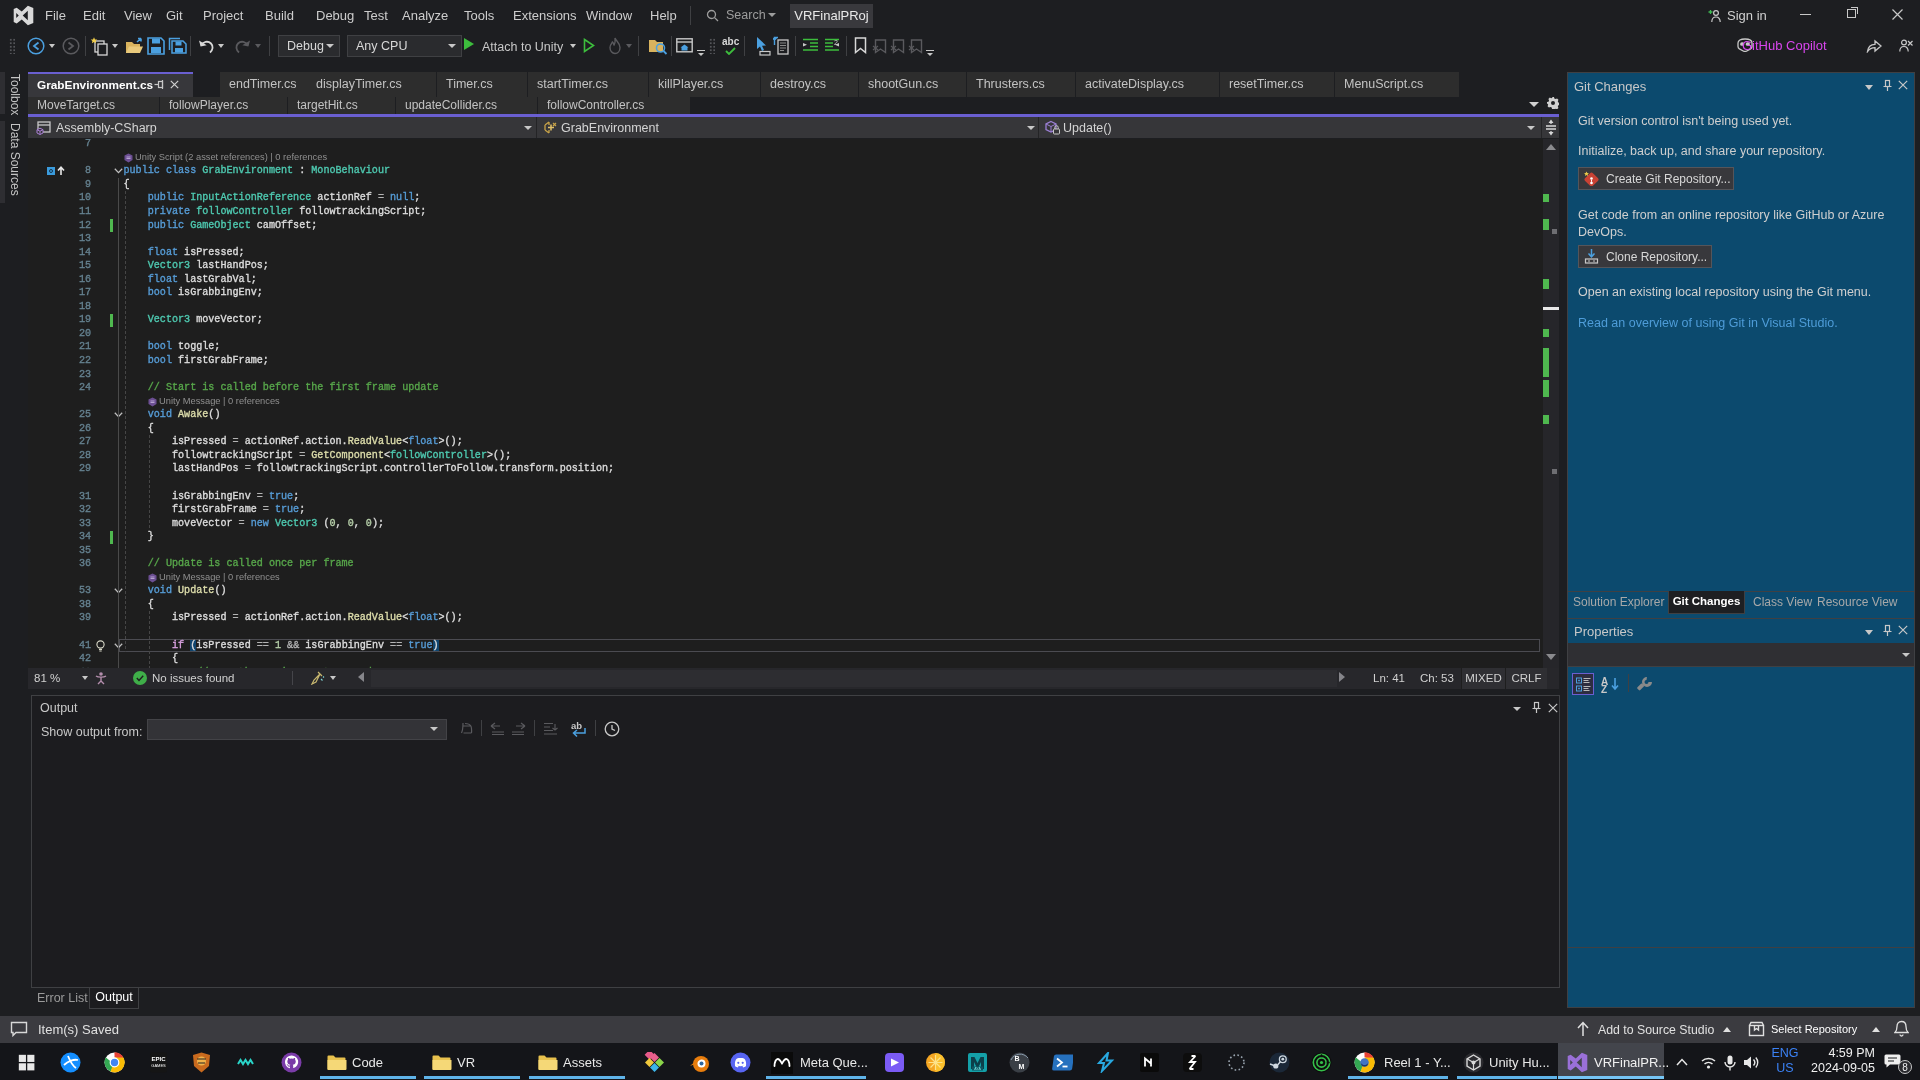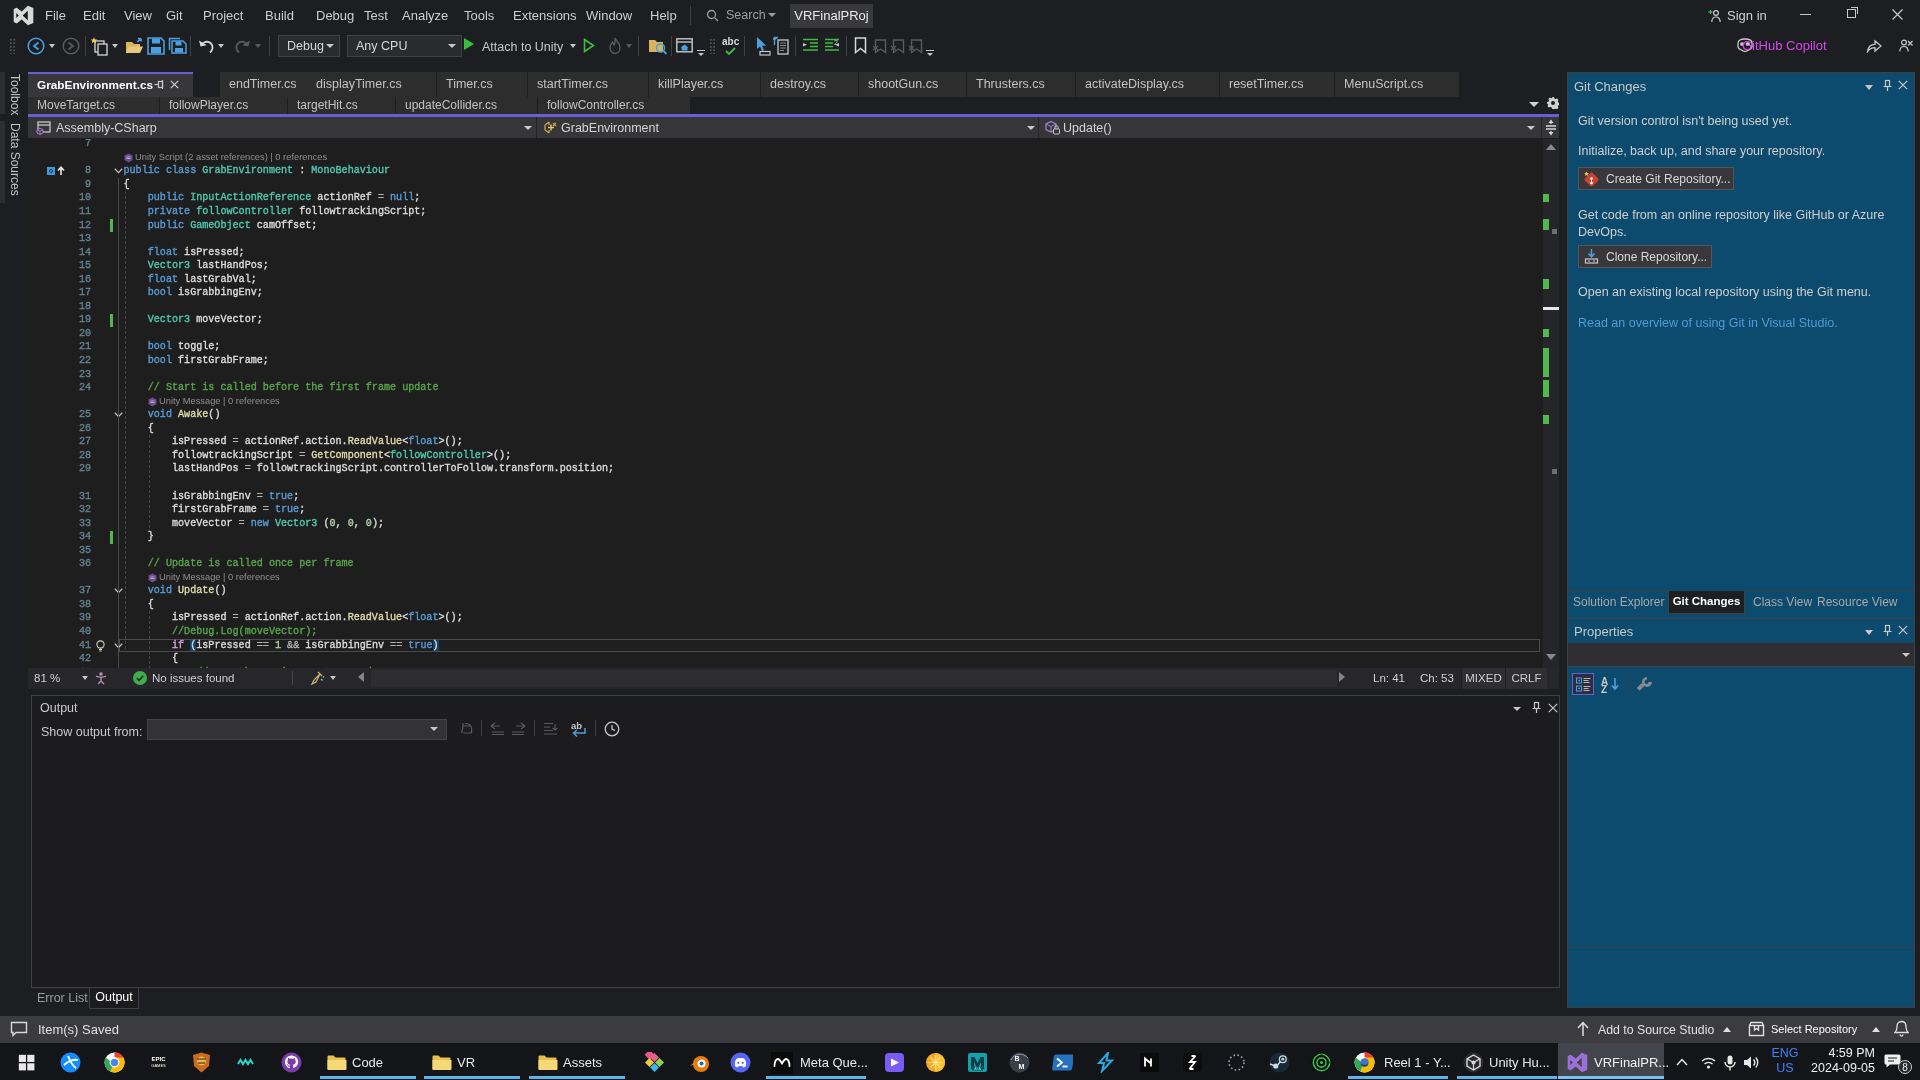--- a/index.html
+++ b/index.html
@@ -291,24 +291,23 @@
 <div class="codeln" style="top:364.05px;"><span class="num">32</span><span class="ct">        firstGrabFrame <span class="p">=</span> <span class="k">true</span>;</span></div>
 <div class="codeln" style="top:377.60px;"><span class="num">33</span><span class="ct">        moveVector <span class="p">=</span> <span class="k">new</span> <span class="t">Vector3</span> (<span class="n">0</span>, <span class="n">0</span>, <span class="n">0</span>);</span></div>
 <div class="codeln" style="top:391.15px;"><span class="num">34</span><span class="ct">    }</span></div>
 <div class="codeln" style="top:404.70px;"><span class="num">35</span><span class="ct"></span></div>
 <div class="codeln" style="top:418.25px;"><span class="num">36</span><span class="ct">    <span class="c">// Update is called once per frame</span></span></div>
 <div class="cl" style="left:131px;top:431.80px;">Unity Message | 0 references</div>
 <svg class="abs" style="left:120px;top:434.00px;" width="9" height="10" viewBox="0 0 9 10">
         <path d="M4.5,0.5 L8.5,2.5 V7 L4.5,9.5 L0.5,7 V2.5 Z" fill="#6c4f93"></path>
         <path d="M2.5,4 h4 M2.5,5.5 h4" stroke="#c9b8e0" stroke-width="0.8"></path>
       </svg>
-<div class="codeln" style="top:445.35px;"><span class="num">37</span><span class="ct">    <span class="k">void</span> <span class="m">Update</span>()</span></div>
+<div class="codeln" style="top:445.35px;"><span class="num">53</span><span class="ct">    <span class="k">void</span> <span class="m">Update</span>()</span></div>
 <div class="codeln" style="top:458.90px;"><span class="num">38</span><span class="ct">    {</span></div>
 <div class="codeln" style="top:472.45px;"><span class="num">39</span><span class="ct">        isPressed <span class="p">=</span> actionRef.action.<span class="m">ReadValue</span>&lt;<span class="k">float</span>&gt;();</span></div>
-<div class="codeln" style="top:486.00px;"><span class="num">40</span><span class="ct">        <span class="c">//Debug.Log(moveVector);</span></span></div>
 <div class="codeln" style="top:499.55px;"><span class="num">41</span><span class="ct">        <span class="ctr">if</span> <span style="background:#10456e">(</span>isPressed <span class="p">==</span> <span class="n">1</span> <span class="p">&amp;&amp;</span> isGrabbingEnv <span class="p">==</span> <span class="k">true</span><span style="background:#10456e">)</span></span></div>
 <div class="codeln" style="top:513.10px;"><span class="num">42</span><span class="ct">        {</span></div>
 <div class="codeln" style="top:526.65px;"><span class="num">43</span><span class="ct">            <span class="c">//move the environment around us</span></span></div>
 <div class="abs" style="left:19px;top:27.70px;width:8.4px;height:8.4px;background:#3a9bdc;"></div>
 <div class="abs" style="left:21px;top:29.70px;width:4.4px;height:4.4px;border:1.1px solid #15354f;border-radius:50%;"></div>
 <svg class="abs" style="left:28.5px;top:27.10px;" width="8" height="10" viewBox="0 0 8 10">
         <path d="M4,9 V2 M1,4.5 L4,1.2 L7,4.5" stroke="#e8e8e8" stroke-width="1.6" fill="none"></path>
       </svg>
 <svg class="abs" style="left:67px;top:501.05px;" width="11" height="12" viewBox="0 0 11 12">
         <circle cx="5.5" cy="4.5" r="3.6" fill="none" stroke="#d8d8c8" stroke-width="1.1"></circle>

